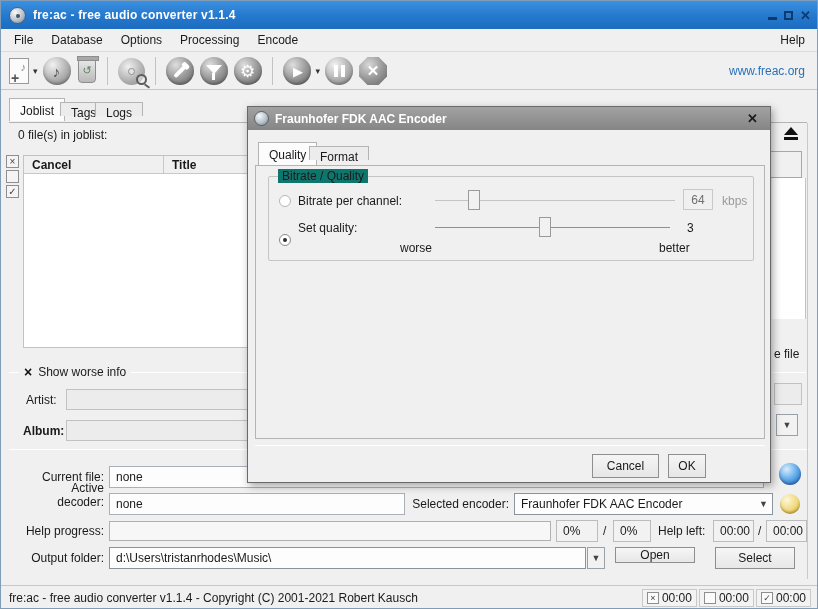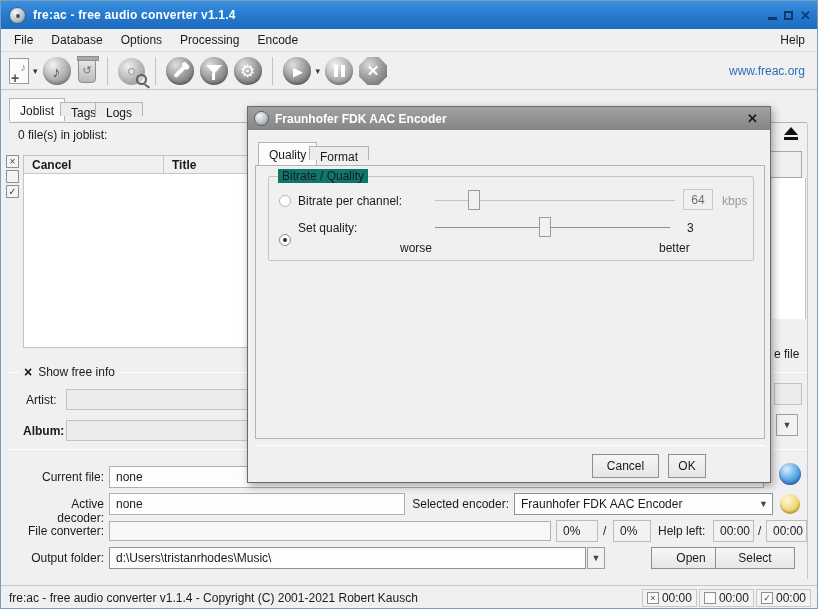--- a/index.html
+++ b/index.html
@@ -243,61 +243,61 @@
   <div class="abs table">
     <div class="thead">
       <div class="th th1">Cancel</div>
       <div class="th">Title</div>
     </div>
   </div>
 
   <div class="abs etch" style="left:8px; top:371px; width:754px;"></div>
   <div class="abs" style="left:18px; top:363px; background:#f0f0f0; padding:0 5px; display:flex; gap:6px; align-items:center;">
     <span class="check-x">×</span>
-    <span>Show free info</span>
+    <span>Show worse info</span>
   </div>
   <div class="abs lbl" style="left:25px; top:392px;">Artist:</div>
   <div class="abs dis-field" style="left:65px; top:388px; width:355px; height:21px;"></div>
   <div class="abs lbl" style="left:22px; top:423px;font-weight:bold;">Album:</div>
   <div class="abs dis-field" style="left:65px; top:419px; width:355px; height:21px;"></div>
 
   <div class="abs etch" style="left:8px; top:448px; width:800px;"></div>
 
   <div class="abs lbl lbl-r" style="left:0; top:469px; width:103px;">Current file:</div>
   <div class="abs field" style="left:108px; top:465px; width:655px; height:22px;">
     <span>none</span>
   </div>
 
-  <div class="abs lbl lbl-r" style="left:0; top:496px; width:103px;padding-left:33px;">Active decoder:</div>
+  <div class="abs lbl lbl-r" style="left:0; top:480px; width:103px;padding-left:33px;">Active decoder:</div>
   <div class="abs field" style="left:108px; top:492px; width:296px; height:22px;">
     <span>none</span>
   </div>
   <div class="abs lbl lbl-r" style="left:405px; top:496px; width:103px;">Selected encoder:</div>
   <div class="abs combo" style="left:513px; top:492px; width:259px; height:22px;">
     <span class="txt">Fraunhofer FDK AAC Encoder</span>
     <span class="arr">▼</span>
   </div>
   <div class="abs sphere-sm gold-sphere" style="left:779px; top:493px; width:20px; height:20px;"></div>
 
-  <div class="abs lbl lbl-r" style="left:0; top:523px; width:103px;">File converter:</div>
+  <div class="abs lbl lbl-r" style="left:0; top:523px; width:103px;">Help progress:</div>
   <div class="abs pbar" style="left:108px; top:520px; width:442px; height:20px;"></div>
   <div class="abs statbox" style="left:555px; top:519px; width:42px; height:22px;">0%</div>
   <div class="abs slash" style="left:602px; top:523px;">/</div>
   <div class="abs statbox" style="left:612px; top:519px; width:38px; height:22px;">0%</div>
   <div class="abs lbl" style="left:657px; top:523px;">Help left:</div>
   <div class="abs statbox" style="left:712px; top:519px; width:41px; height:22px;">00:00</div>
   <div class="abs slash" style="left:757px; top:523px;">/</div>
   <div class="abs statbox" style="left:765px; top:519px; width:41px; height:22px;">00:00</div>
 
   <div class="abs lbl lbl-r" style="left:0; top:550px; width:103px;">Output folder:</div>
   <div class="abs combo" style="left:108px; top:546px; width:477px; height:22px;">
     <span class="txt">d:\Users\tristanrhodes\Music\</span>
   </div>
   <div class="abs arr-btn" style="left:586px; top:546px; width:18px; height:22px;">▼</div>
-  <div class="abs btn" style="left:614px; top:546px; width:80px; height:22px;margin-left:36px;">Open</div>
+  <div class="abs btn" style="left:614px; top:546px; width:80px; height:16px;">Open</div>
   <div class="abs btn" style="left:714px; top:546px; width:80px; height:22px;">Select</div>
 
   <div class="abs" style="left:783px; top:126px;">
     <div class="eject-tri"></div>
     <div class="eject-bar"></div>
   </div>
   <div class="abs" style="left:768px; top:150px; width:33px; height:27px; border:1px solid #a8a8a8; background:#f0f0f0;"></div>
   <div class="abs" style="left:771px; top:177px; width:34px; height:141px; background:#fff; border-right:1px solid #c3c3c3;"></div>
   <div class="abs" style="left:806px; top:122px; width:1px; height:456px; background:#c9c9c9;"></div>
   <div class="abs" style="left:773px; top:346px;">e file</div>

